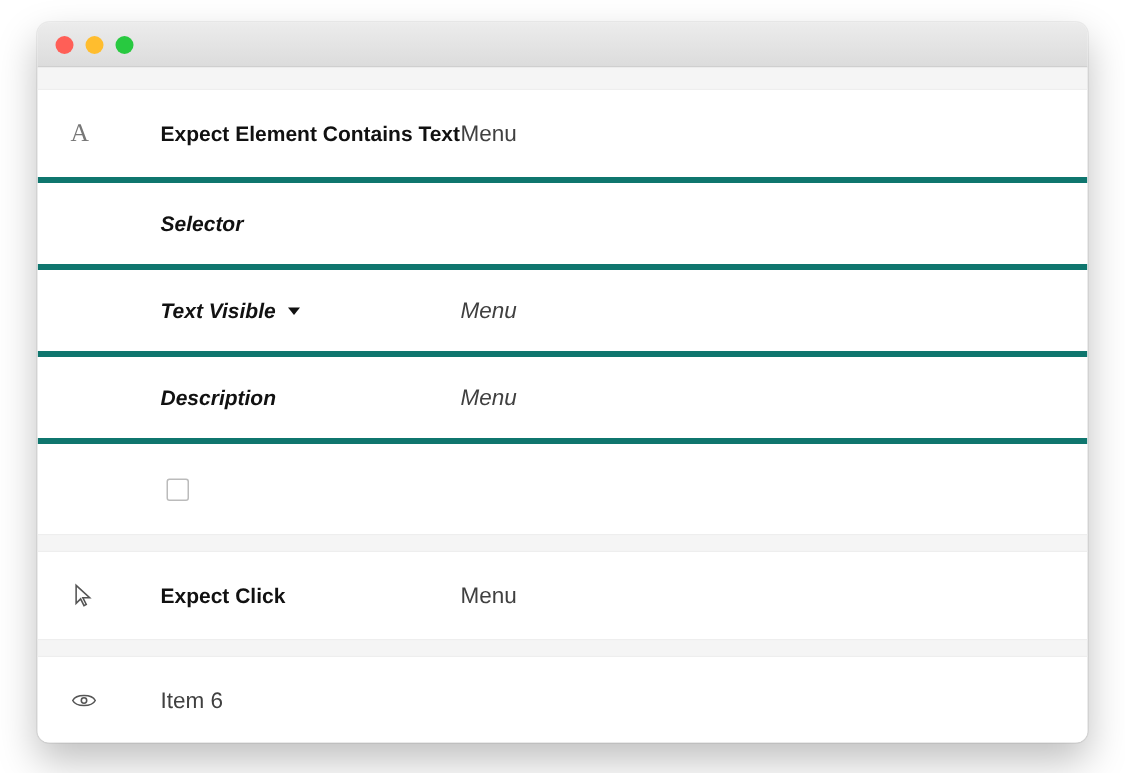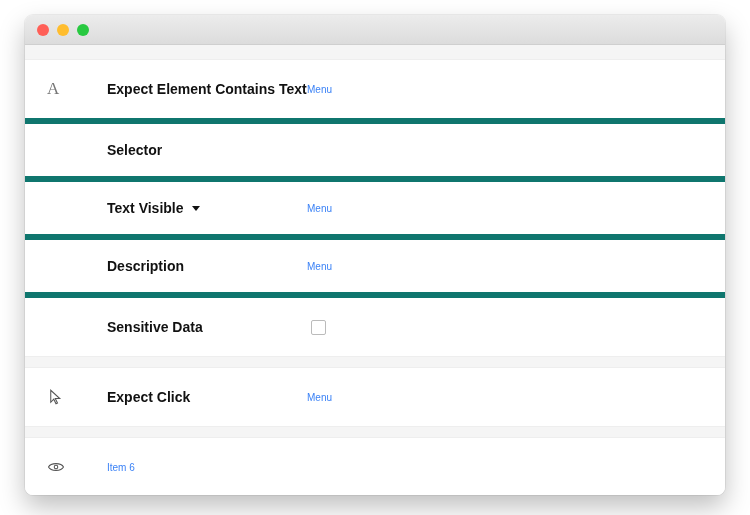--- a/index.html
+++ b/index.html
@@ -34,24 +34,24 @@
     border-top: 1px solid #eee;
     border-bottom: 1px solid #eee;
     margin-top: 10px;
   }
   .row {
     display: flex;
     align-items: center;
     min-height: 58px;
     padding: 0 22px;
   }
-  .subrow { border-top: 6px solid #0f766e; }
+  .subrow { border-top: 4px solid #0f766e; font-style: italic; }
   .col-icon { width: 60px; display:flex; justify-content:flex-start; align-items:center; color:#777; }
   .col-label { width: 200px; font-size: 14px; font-weight: 700; color:#111; display:flex; align-items:center; gap:6px;}
-  .col-value { flex: 1; font-size: 10px; color:#3b82f6; font-weight:400; }
+  .col-value { flex: 1; font-size: 15px; color:#404040; font-weight:400; }
   .dropdown-caret {
     display:inline-block;
     width:0; height:0;
     border-left:4px solid transparent;
     border-right:4px solid transparent;
     border-top:5px solid #111;
     margin-left:2px;
   }
   .checkbox {
     display:inline-block;
@@ -113,23 +113,20 @@
         <div class="col-label">
           <span>Description</span>
         </div>
         <div class="col-value">
           <span>Menu</span>
         </div>
       </div>
 
       <div class="row subrow sens-row" style="min-height:64px;">
         <div class="col-icon"></div>
-        <div class="col-label">
-          <span>Sensitive Data</span>
-        </div>
         <div class="col-value">
           <span class="checkbox"></span>
         </div>
       </div>
     </div>
 
     <div class="step">
       <div class="row">
         <div class="col-icon">
           <svg class="ico" viewBox="0 0 24 24">

